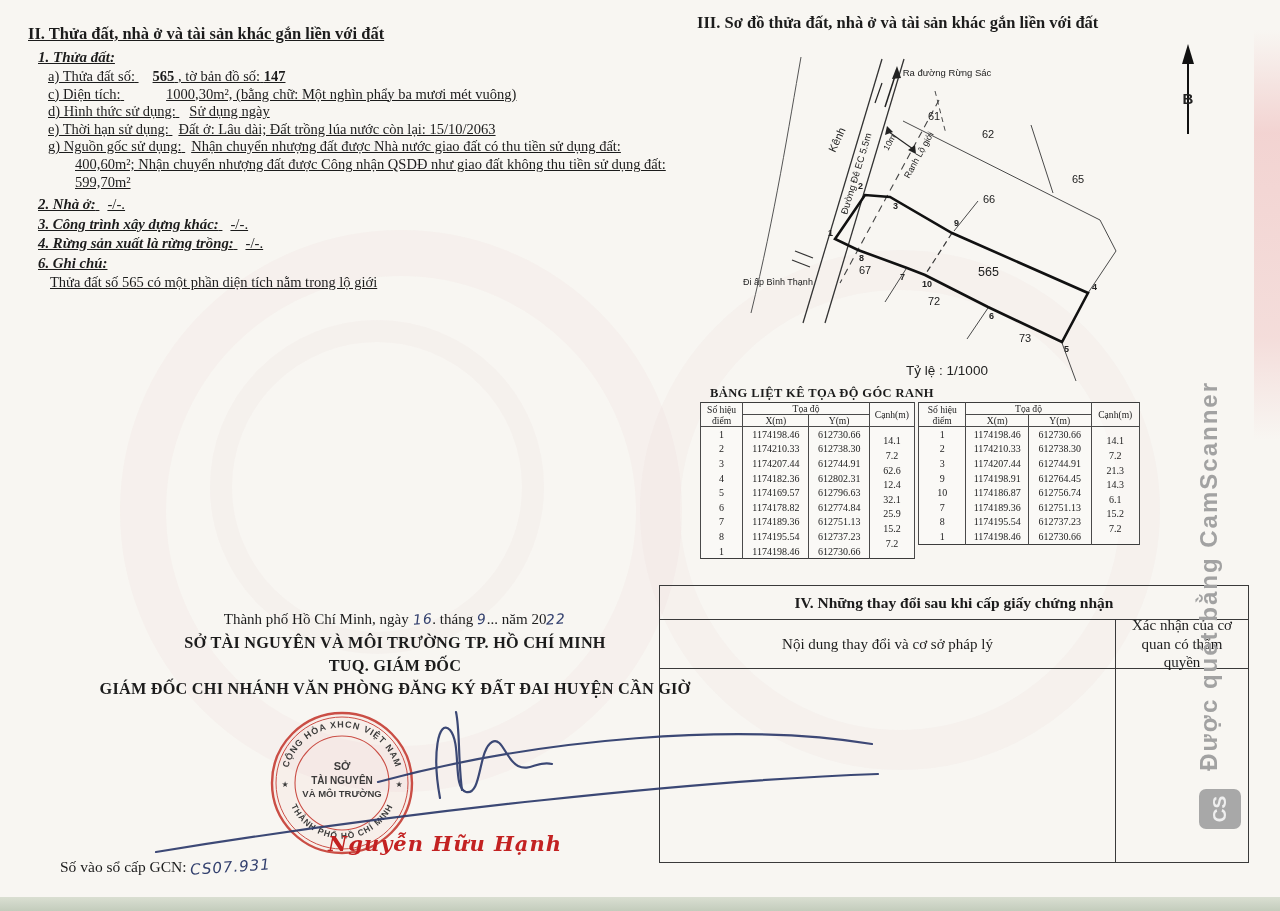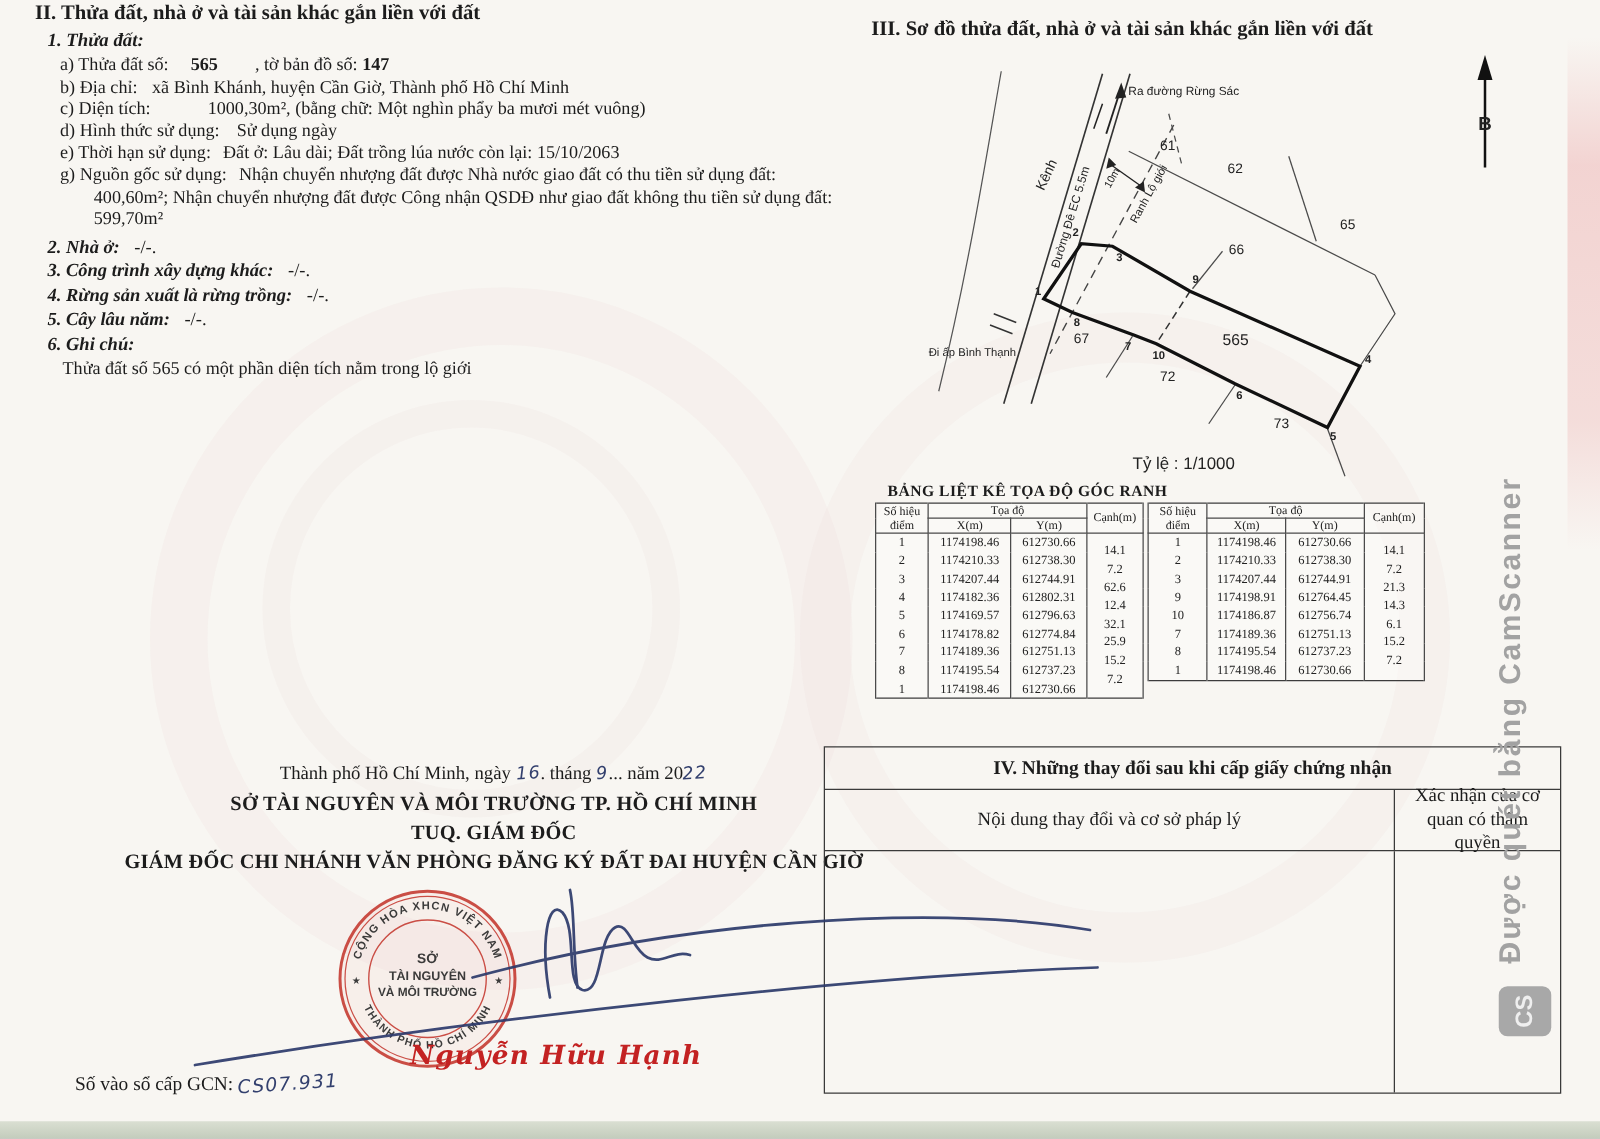--- a/index.html
+++ b/index.html
@@ -9,21 +9,21 @@
   
   .ring{position:absolute;border-radius:50%;pointer-events:none;}
   .ring1{left:120px;top:230px;width:470px;height:470px;border:46px solid rgba(233,206,206,.15);}
   .ring2{left:640px;top:250px;width:440px;height:440px;border:40px solid rgba(233,206,206,.13);}
   .ring3{left:210px;top:320px;width:290px;height:290px;border:22px solid rgba(233,206,206,.12);}
   .pink-edge{left:1254px;top:30px;width:26px;height:410px;
      background:linear-gradient(to bottom,rgba(242,196,196,0),rgba(238,183,183,.55) 25%,rgba(238,183,183,.4) 75%,rgba(238,183,183,0));}
   .bottom-edge{left:0;top:897px;width:1280px;height:14px;background:linear-gradient(#dadfd2,#c3ccbc);}
 
   
-  .left-block{left:28px;top:0;width:648px;}
+  .left-block{left:28px;top:24px;width:648px;text-decoration:underline;}
   .h2{font-size:16.5px;font-weight:bold;margin-bottom:5px;}
   .p1{font-size:15px;font-weight:bold;font-style:italic;margin-left:10px;margin-bottom:2px;}
   .pline{font-size:14.5px;line-height:17.6px;margin-left:20px;padding-left:27px;text-indent:-27px;}
   .bval{font-weight:bold;}
   .num-item{font-size:14.8px;line-height:19.5px;margin-left:10px;font-weight:bold;font-style:italic;}
   .num-item .val{font-weight:normal;font-style:normal;margin-left:8px;}
   .note-line{font-size:14.5px;line-height:19px;margin-left:22px;}
 
   
   .sig-block{left:85px;top:608px;width:620px;text-align:center;}
@@ -43,21 +43,21 @@
       font-family:"Liberation Serif",serif;font-size:10px;color:#222;border:1.5px solid #3c3c3c;}
   table.coord th,table.coord td{border-left:1px solid #4a4a4a;border-right:1px solid #4a4a4a;
       padding:0;text-align:center;overflow:visible;}
   table.coord thead th{border-bottom:1px solid #4a4a4a;font-weight:normal;font-size:9.6px;line-height:1.15;margin-top:12px;}
   table.coord td{height:14.6px;}
   .canh-shift{display:inline-block;transform:translateY(-8px);}
   .t-left{left:700px;top:402px;width:215px;}
   .t-right{left:918px;top:402px;width:222px;}
 
   
-  .sec4{left:659px;top:597px;width:588px;height:276px;border:1.6px solid #3a3a3a;display:flex;flex-direction:column;}
+  .sec4{left:659px;top:585px;width:588px;height:276px;border:1.6px solid #3a3a3a;display:flex;flex-direction:column;}
   .sec4-title{height:33px;line-height:33px;border-bottom:1.4px solid #3a3a3a;text-align:center;
       font-size:15.5px;font-weight:bold;}
   .sec4-cols{display:flex;height:48px;border-bottom:1.4px solid #3a3a3a;}
   .sec4-c1{width:455px;border-right:1.4px solid #3a3a3a;display:flex;align-items:center;justify-content:center;font-size:15px;}
   .sec4-c2{flex:1;display:flex;align-items:center;justify-content:center;text-align:center;font-size:15px;padding:0 8px;line-height:1.25;}
   .sec4-body{flex:1;display:flex;}
   .sec4-b1{width:455px;border-right:1.4px solid #3a3a3a;}
 
   
   .wm{left:1186px;top:362px;width:46px;height:428px;display:flex;align-items:center;justify-content:center;z-index:30;}
@@ -80,26 +80,22 @@
   <div class="ring ring2"></div>
   <div class="ring ring3"></div>
   <div class="abs pink-edge"></div>
 
   <div class="abs left-block">
     <div class="h2">II. Thửa đất, nhà ở và tài sản khác gắn liền với đất</div>
     <div class="p1">1. Thửa đất:</div>
     <div class="pline">
       <span>a) Thửa đất số:</span>
       <span class="bval" style="margin-left:14px">565</span>
-      <span style="margin-left:26px">, tờ bản đồ số:</span>
+      <span style="">, tờ bản đồ số:</span>
       <span class="bval" style="">147</span>
-    </div>
-    <div class="pline">
-      <span>b) Địa chỉ:</span>
-      <span style="margin-left:8px">xã Bình Khánh, huyện Cần Giờ, Thành phố Hồ Chí Minh</span>
     </div>
     <div class="pline">
       <span>c) Diện tích:</span>
       <span style="margin-left:42px">1000,30m², (bằng chữ: Một nghìn phẩy ba mươi mét vuông)</span>
     </div>
     <div class="pline">
       <span>d) Hình thức sử dụng:</span>
       <span style="margin-left:10px">Sử dụng ngày</span>
     </div>
     <div class="pline">
@@ -114,24 +110,20 @@
     <div class="num-item">
       <span>2. Nhà ở:</span>
       <span class="val">-/-.</span>
     </div>
     <div class="num-item">
       <span>3. Công trình xây dựng khác:</span>
       <span class="val">-/-.</span>
     </div>
     <div class="num-item">
       <span>4. Rừng sản xuất là rừng trồng:</span>
-      <span class="val">-/-.</span>
-    </div>
-    <div class="num-item">
-      <span>5. Cây lâu năm:</span>
       <span class="val">-/-.</span>
     </div>
     <div class="num-item">
       <span>6. Ghi chú:</span>
     </div>
     <div class="note-line">Thửa đất số 565 có một phần diện tích nằm trong lộ giới</div>
   </div>
 
   <div class="abs sig-block">
     <div class="date-line">

